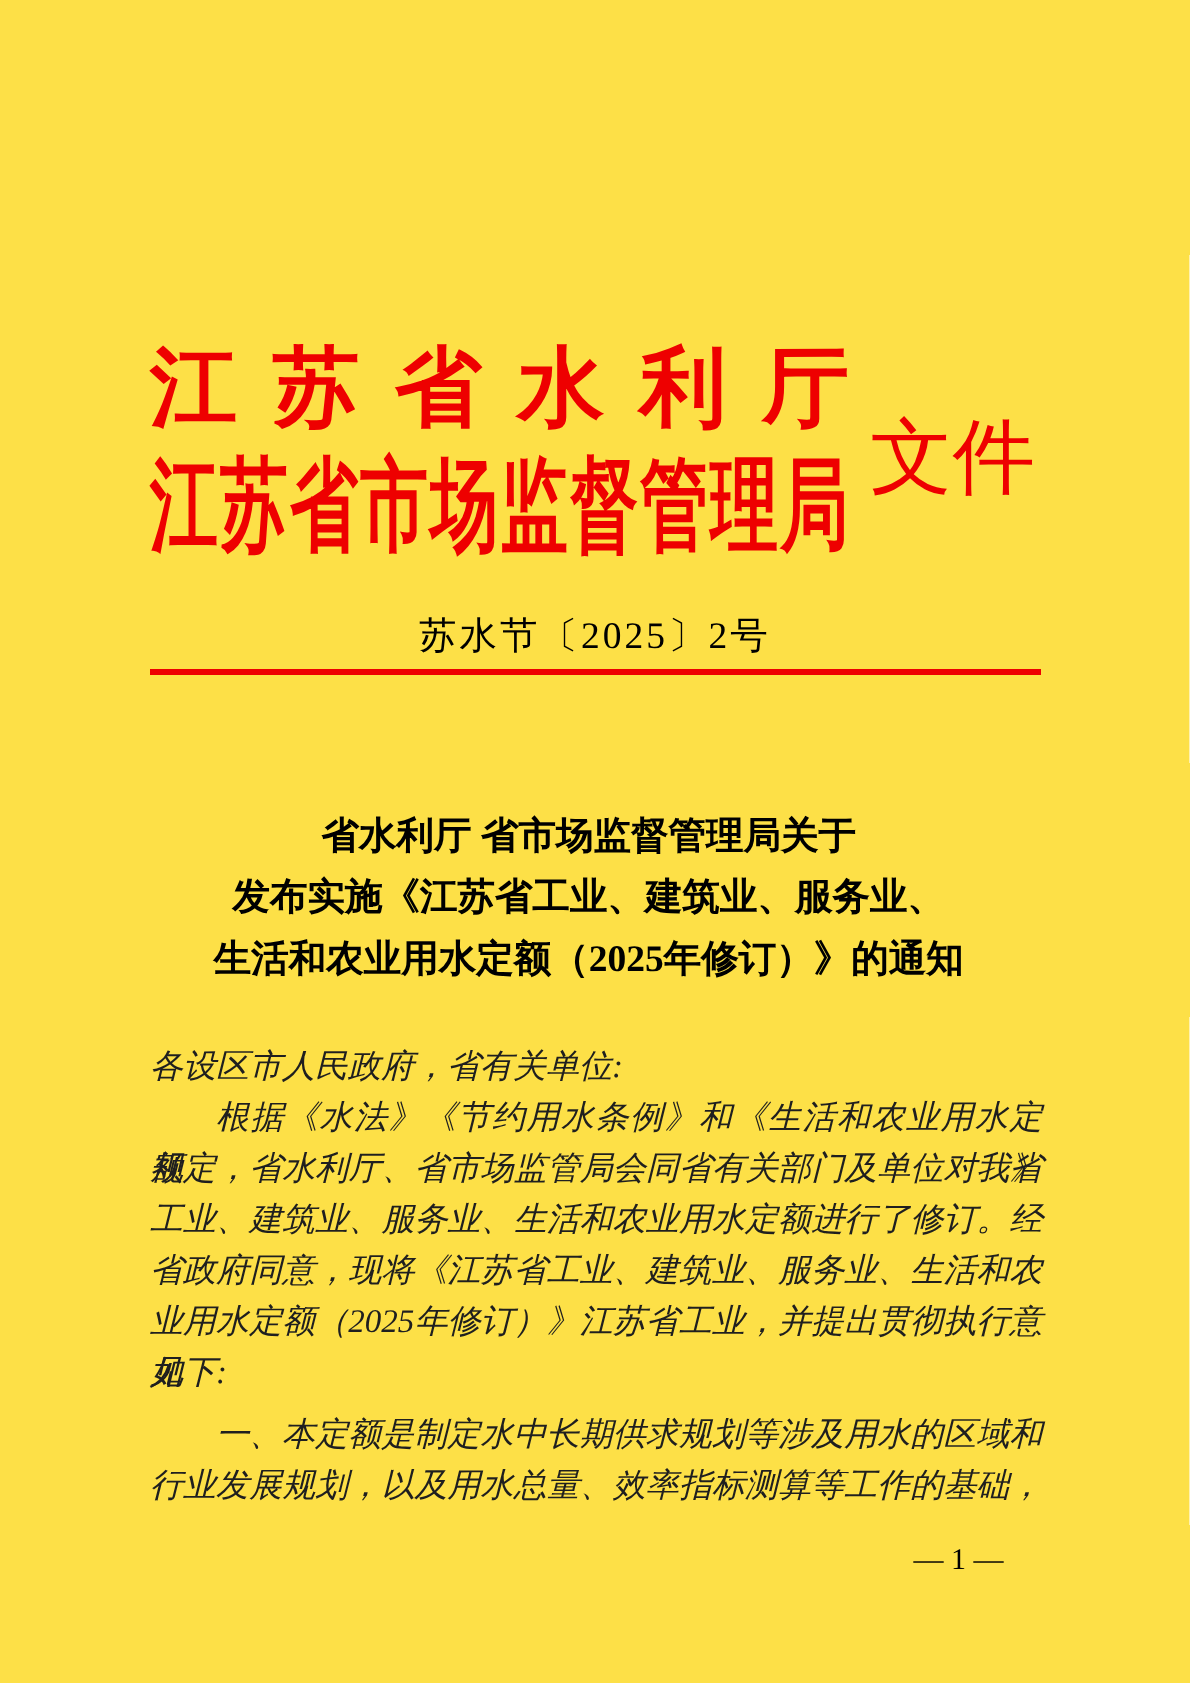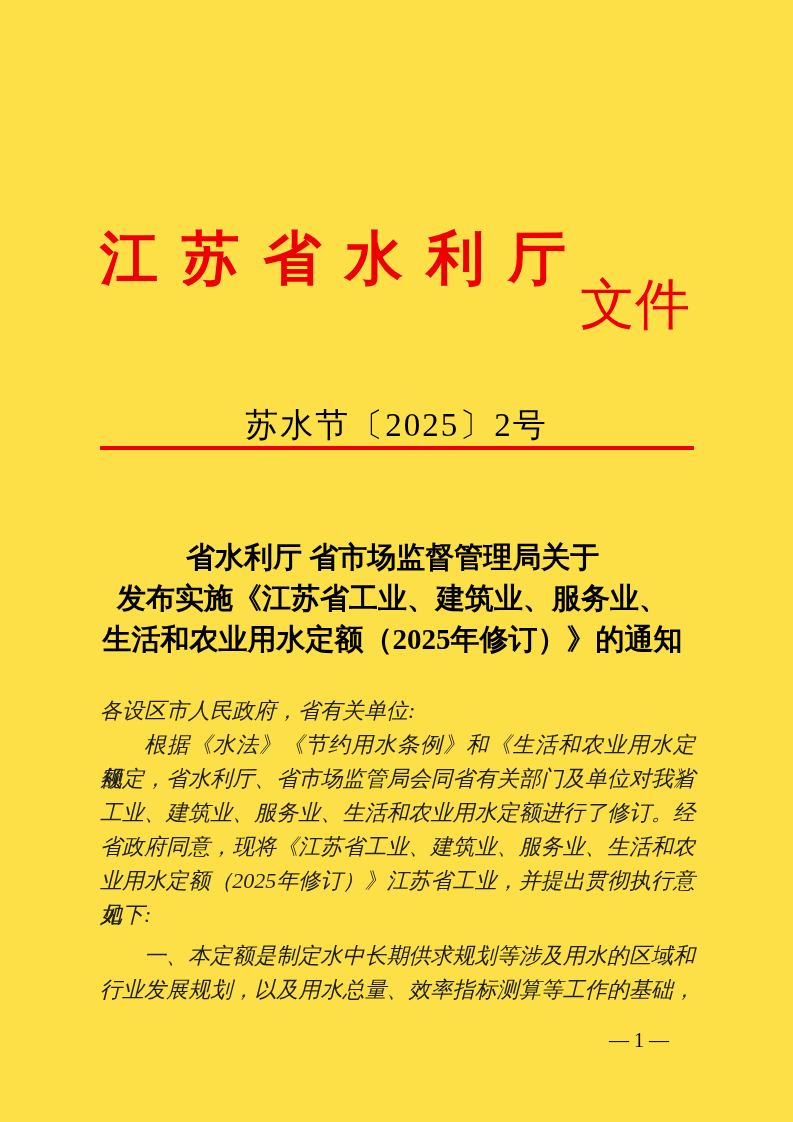--- a/index.html
+++ b/index.html
@@ -69,21 +69,21 @@
     white-space: nowrap;
   }
 
   
   .doc-number {
     position: absolute;
     top: 410px;
     left: 0;
     width: 100%;
     text-align: center;
-    font-size: 33px;
+    font-size: 25px;
     line-height: 30px;
     color: #000000;
     letter-spacing: 2px;
   }
   .red-rule {
     position: absolute;
     top: 446px;
     left: 100px;
     right: 99px;
     height: 4px;
@@ -92,21 +92,21 @@
 
   
   .doc-title {
     position: absolute;
     top: 537px;
     left: 40px;
     right: 48px;
     text-align: center;
     font-weight: bold;
     color: #000000;
-    font-size: 29px;
+    font-size: 25px;
     line-height: 41px;
   }
 
   
   .doc-body {
     position: absolute;
     top: 694px;
     left: 100px;
     width: 595px;
     font-size: 22px;
@@ -142,20 +142,23 @@
   }
 </style>
 </head>
 <body>
 
 <div class="page">
 
   <div class="letterhead">
     <div class="agency-col">
       <div class="agency-line1">江 苏 省 水 利 厅</div>
+      <div class="agency-line2-wrap">
+        <div class="agency-line2">江苏省市场监督管理局</div>
+      </div>
     </div>
     <div class="doc-type">文件</div>
   </div>
 
   <div class="doc-number">苏水节〔2025〕2号</div>
 
   <div class="red-rule"></div>
 
   <div class="doc-title">
     <div class="title-line">省水利厅 省市场监督管理局关于</div>

